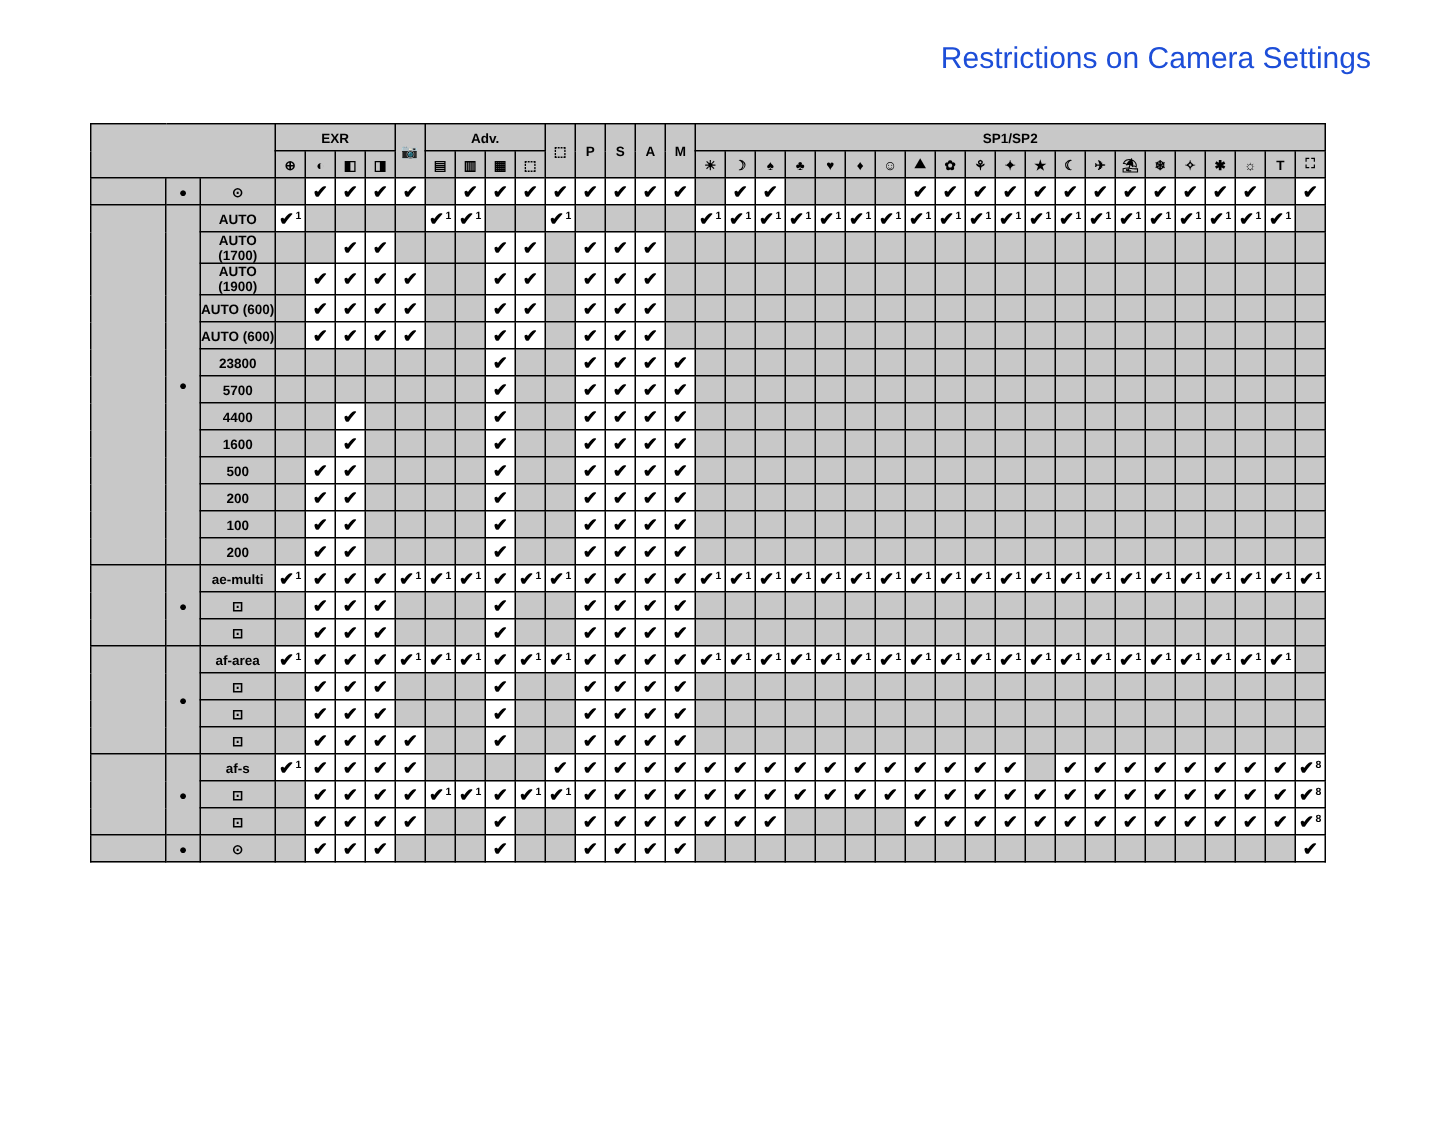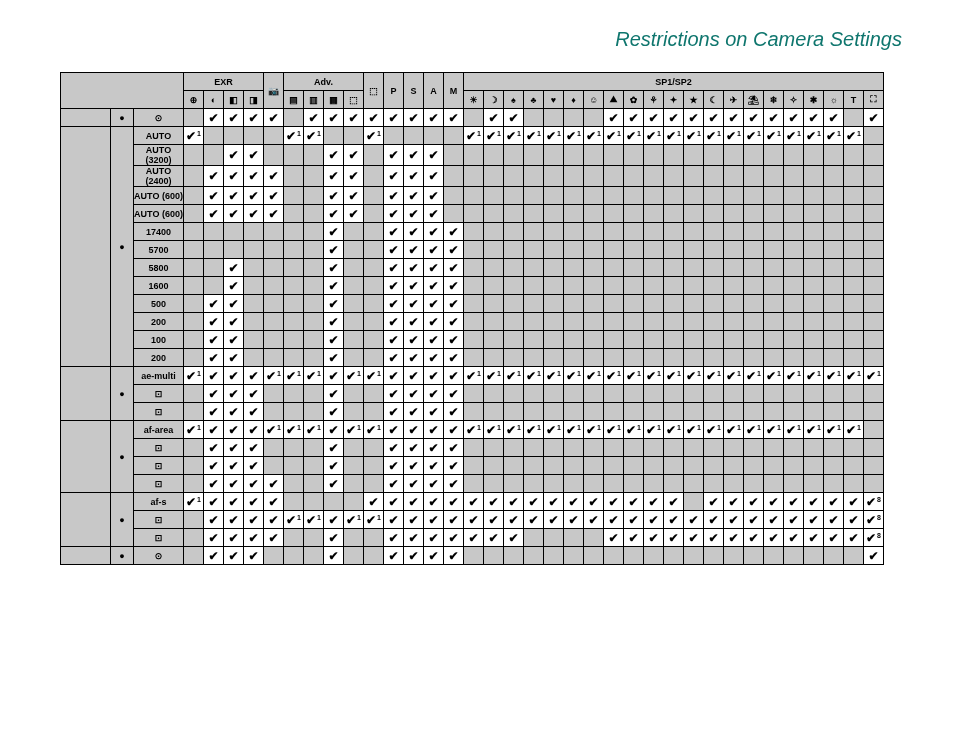--- a/index.html
+++ b/index.html
@@ -1,17 +1,17 @@
 <!DOCTYPE html>
 <html><head>
 <meta charset="utf-8">
 <style>
   body{margin:0;background:#fff;font-family:Arial,Helvetica,sans-serif;width:954px;height:748px;position:relative}
-  .title{position:absolute;top:28px;right:52px;font-style:italic;font-size:20px;color:#0f766e}
-  .grid{position:absolute;top:72px;left:60px;border-collapse:collapse}
+  .title{position:absolute;top:28px;right:40px;font-size:20px;color:#1d4ed8}
+  .grid{position:absolute;top:82px;left:60px;border-collapse:collapse}
   .grid td,.grid th{border:1px solid #000;padding:0;margin:0;text-align:center;font-size:9px;font-weight:bold}
   .col-spacer{width:49px;height:16px}
   .col-label{width:49px;height:16px}
   .col-mode{width:19px;height:16px}
   .row-h{height:18px}
   .grey{background:#c8c8c8}
   .white{background:#fff}
   .chk{font-size:12px;font-weight:bold}
   .sup{font-size:7px;vertical-align:super;margin-left:1px}
   .group-header{font-weight:bold;font-size:10px}
@@ -143,59 +143,59 @@
         <td class="col-mode white"><span class="chk">✔</span><span class="sup">1</span></td>
         <td class="col-mode white"><span class="chk">✔</span><span class="sup">1</span></td>
         <td class="col-mode white"><span class="chk">✔</span><span class="sup">1</span></td>
         <td class="col-mode white"><span class="chk">✔</span><span class="sup">1</span></td>
         <td class="col-mode white"><span class="chk">✔</span><span class="sup">1</span></td>
         <td class="col-mode white"><span class="chk">✔</span><span class="sup">1</span></td>
         <td class="col-mode white"><span class="chk">✔</span><span class="sup">1</span></td>
         <td class="col-mode grey"></td>
       </tr>
       <tr class="row-h">
-        <td class="grey col-label">AUTO (3200)</td>
-        <td class="col-mode grey"></td>
-        <td class="col-mode grey"></td>
-        <td class="col-mode white"><span class="chk">✔</span></td>
-        <td class="col-mode white"><span class="chk">✔</span></td>
-        <td class="col-mode grey"></td>
-        <td class="col-mode grey"></td>
-        <td class="col-mode grey"></td>
-        <td class="col-mode white"><span class="chk">✔</span></td>
-        <td class="col-mode white"><span class="chk">✔</span></td>
-        <td class="col-mode grey"></td>
-        <td class="col-mode white"><span class="chk">✔</span></td>
-        <td class="col-mode white"><span class="chk">✔</span></td>
-        <td class="col-mode white"><span class="chk">✔</span></td>
-        <td class="col-mode grey"></td>
-        <td class="col-mode grey"></td>
-        <td class="col-mode grey"></td>
-        <td class="col-mode grey"></td>
-        <td class="col-mode grey"></td>
-        <td class="col-mode grey"></td>
-        <td class="col-mode grey"></td>
-        <td class="col-mode grey"></td>
-        <td class="col-mode grey"></td>
-        <td class="col-mode grey"></td>
-        <td class="col-mode grey"></td>
-        <td class="col-mode grey"></td>
-        <td class="col-mode grey"></td>
-        <td class="col-mode grey"></td>
-        <td class="col-mode grey"></td>
-        <td class="col-mode grey"></td>
-        <td class="col-mode grey"></td>
-        <td class="col-mode grey"></td>
-        <td class="col-mode grey"></td>
-        <td class="col-mode grey"></td>
-        <td class="col-mode grey"></td>
-        <td class="col-mode grey"></td>
-      </tr>
-      <tr class="row-h">
-        <td class="grey col-label">AUTO (2400)</td>
+        <td class="grey col-label">AUTO (1700)</td>
+        <td class="col-mode grey"></td>
+        <td class="col-mode grey"></td>
+        <td class="col-mode white"><span class="chk">✔</span></td>
+        <td class="col-mode white"><span class="chk">✔</span></td>
+        <td class="col-mode grey"></td>
+        <td class="col-mode grey"></td>
+        <td class="col-mode grey"></td>
+        <td class="col-mode white"><span class="chk">✔</span></td>
+        <td class="col-mode white"><span class="chk">✔</span></td>
+        <td class="col-mode grey"></td>
+        <td class="col-mode white"><span class="chk">✔</span></td>
+        <td class="col-mode white"><span class="chk">✔</span></td>
+        <td class="col-mode white"><span class="chk">✔</span></td>
+        <td class="col-mode grey"></td>
+        <td class="col-mode grey"></td>
+        <td class="col-mode grey"></td>
+        <td class="col-mode grey"></td>
+        <td class="col-mode grey"></td>
+        <td class="col-mode grey"></td>
+        <td class="col-mode grey"></td>
+        <td class="col-mode grey"></td>
+        <td class="col-mode grey"></td>
+        <td class="col-mode grey"></td>
+        <td class="col-mode grey"></td>
+        <td class="col-mode grey"></td>
+        <td class="col-mode grey"></td>
+        <td class="col-mode grey"></td>
+        <td class="col-mode grey"></td>
+        <td class="col-mode grey"></td>
+        <td class="col-mode grey"></td>
+        <td class="col-mode grey"></td>
+        <td class="col-mode grey"></td>
+        <td class="col-mode grey"></td>
+        <td class="col-mode grey"></td>
+        <td class="col-mode grey"></td>
+      </tr>
+      <tr class="row-h">
+        <td class="grey col-label">AUTO (1900)</td>
         <td class="col-mode grey"></td>
         <td class="col-mode white"><span class="chk">✔</span></td>
         <td class="col-mode white"><span class="chk">✔</span></td>
         <td class="col-mode white"><span class="chk">✔</span></td>
         <td class="col-mode white"><span class="chk">✔</span></td>
         <td class="col-mode grey"></td>
         <td class="col-mode grey"></td>
         <td class="col-mode white"><span class="chk">✔</span></td>
         <td class="col-mode white"><span class="chk">✔</span></td>
         <td class="col-mode grey"></td>
@@ -295,21 +295,21 @@
         <td class="col-mode grey"></td>
         <td class="col-mode grey"></td>
         <td class="col-mode grey"></td>
         <td class="col-mode grey"></td>
         <td class="col-mode grey"></td>
         <td class="col-mode grey"></td>
         <td class="col-mode grey"></td>
         <td class="col-mode grey"></td>
       </tr>
       <tr class="row-h">
-        <td class="grey col-label">17400</td>
+        <td class="grey col-label">23800</td>
         <td class="col-mode grey"></td>
         <td class="col-mode grey"></td>
         <td class="col-mode grey"></td>
         <td class="col-mode grey"></td>
         <td class="col-mode grey"></td>
         <td class="col-mode grey"></td>
         <td class="col-mode grey"></td>
         <td class="col-mode white"><span class="chk">✔</span></td>
         <td class="col-mode grey"></td>
         <td class="col-mode grey"></td>
@@ -371,21 +371,21 @@
         <td class="col-mode grey"></td>
         <td class="col-mode grey"></td>
         <td class="col-mode grey"></td>
         <td class="col-mode grey"></td>
         <td class="col-mode grey"></td>
         <td class="col-mode grey"></td>
         <td class="col-mode grey"></td>
         <td class="col-mode grey"></td>
       </tr>
       <tr class="row-h">
-        <td class="grey col-label">5800</td>
+        <td class="grey col-label">4400</td>
         <td class="col-mode grey"></td>
         <td class="col-mode grey"></td>
         <td class="col-mode white"><span class="chk">✔</span></td>
         <td class="col-mode grey"></td>
         <td class="col-mode grey"></td>
         <td class="col-mode grey"></td>
         <td class="col-mode grey"></td>
         <td class="col-mode white"><span class="chk">✔</span></td>
         <td class="col-mode grey"></td>
         <td class="col-mode grey"></td>

